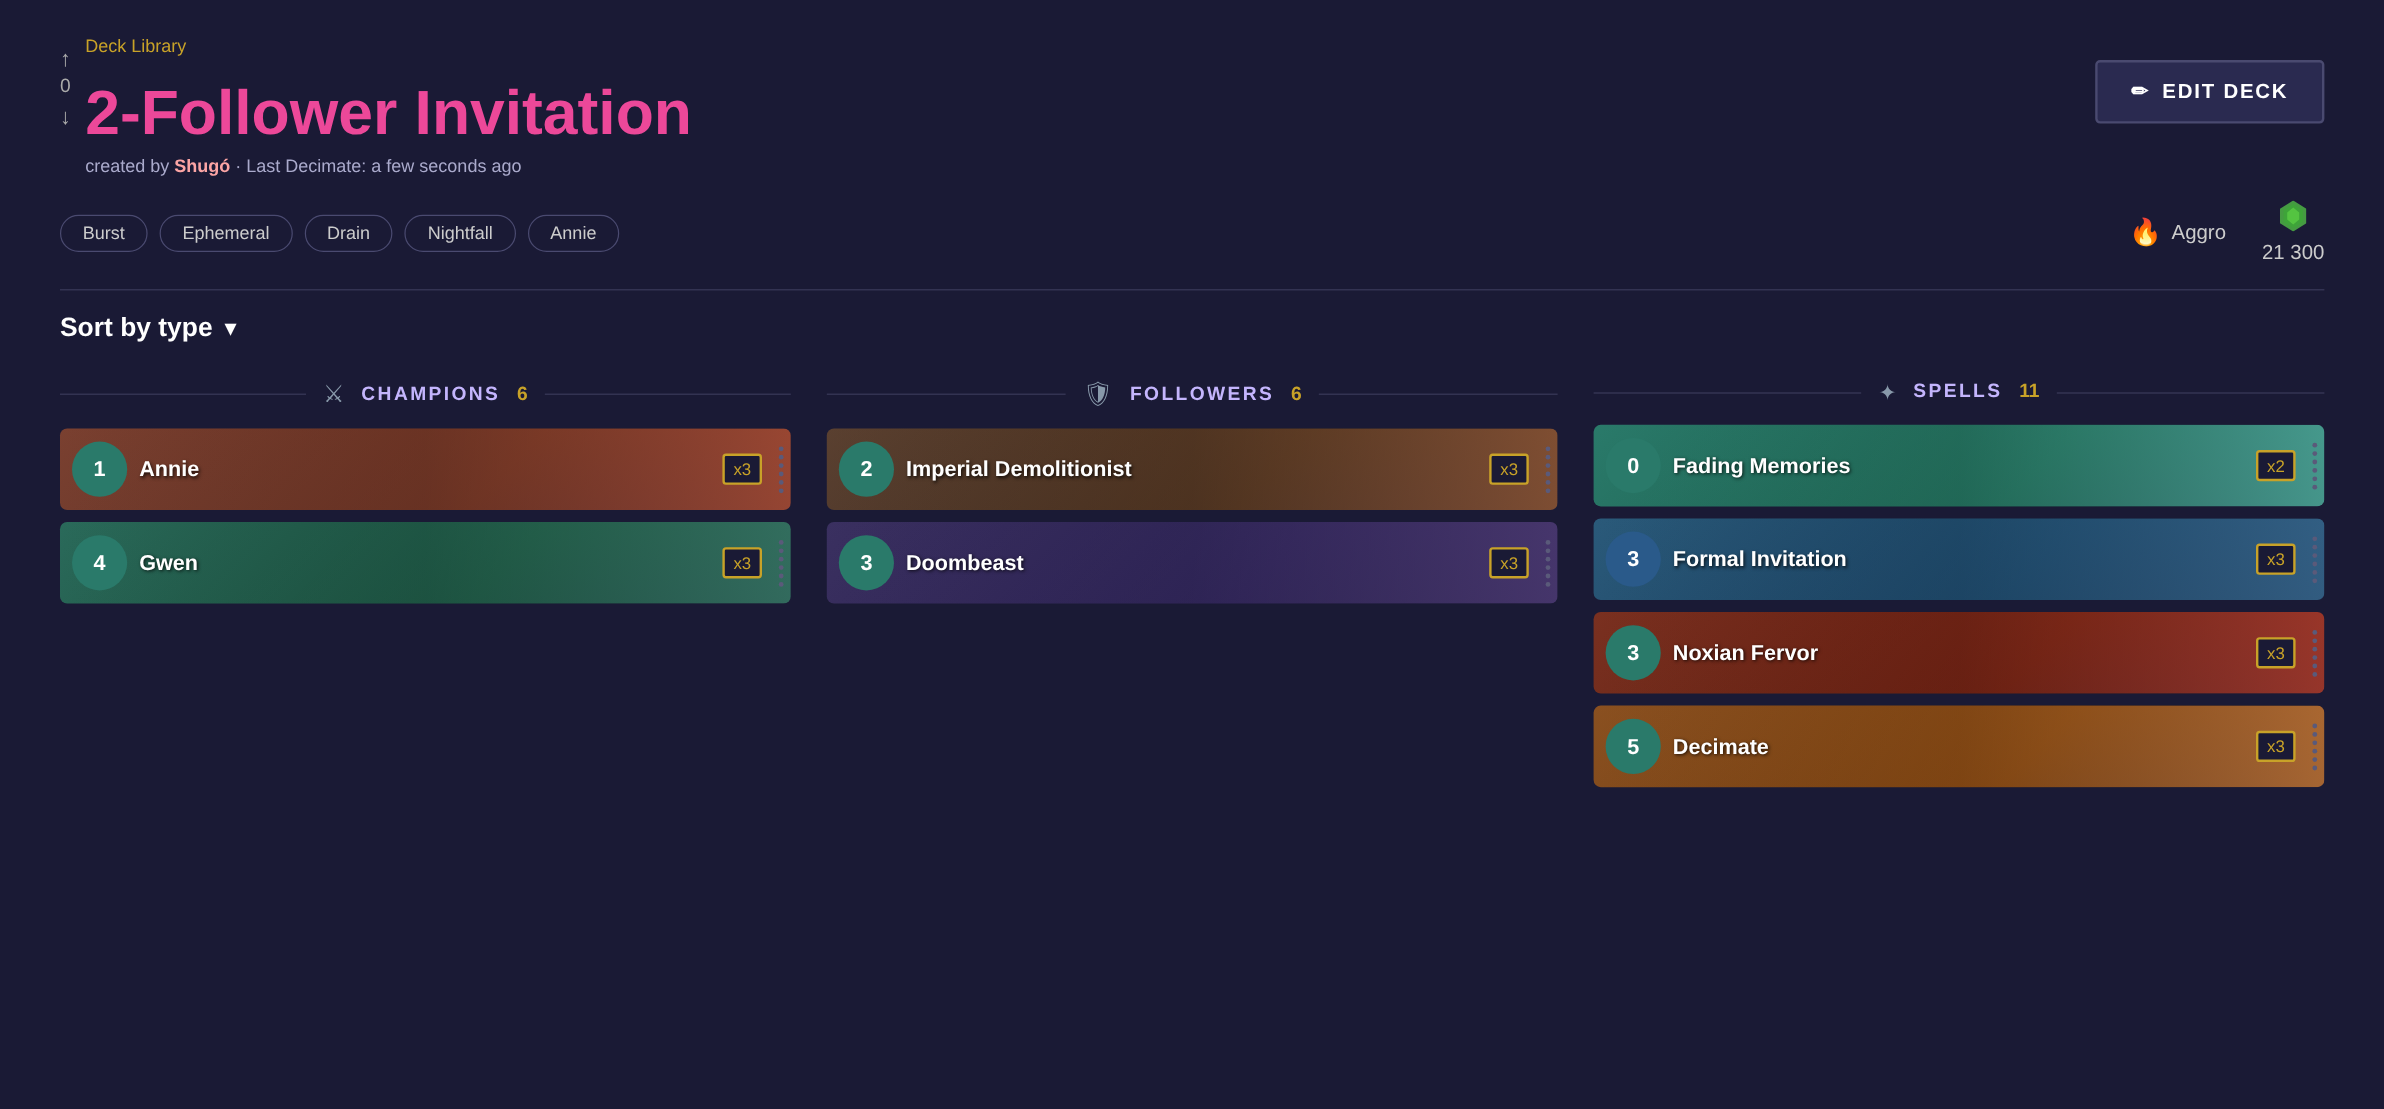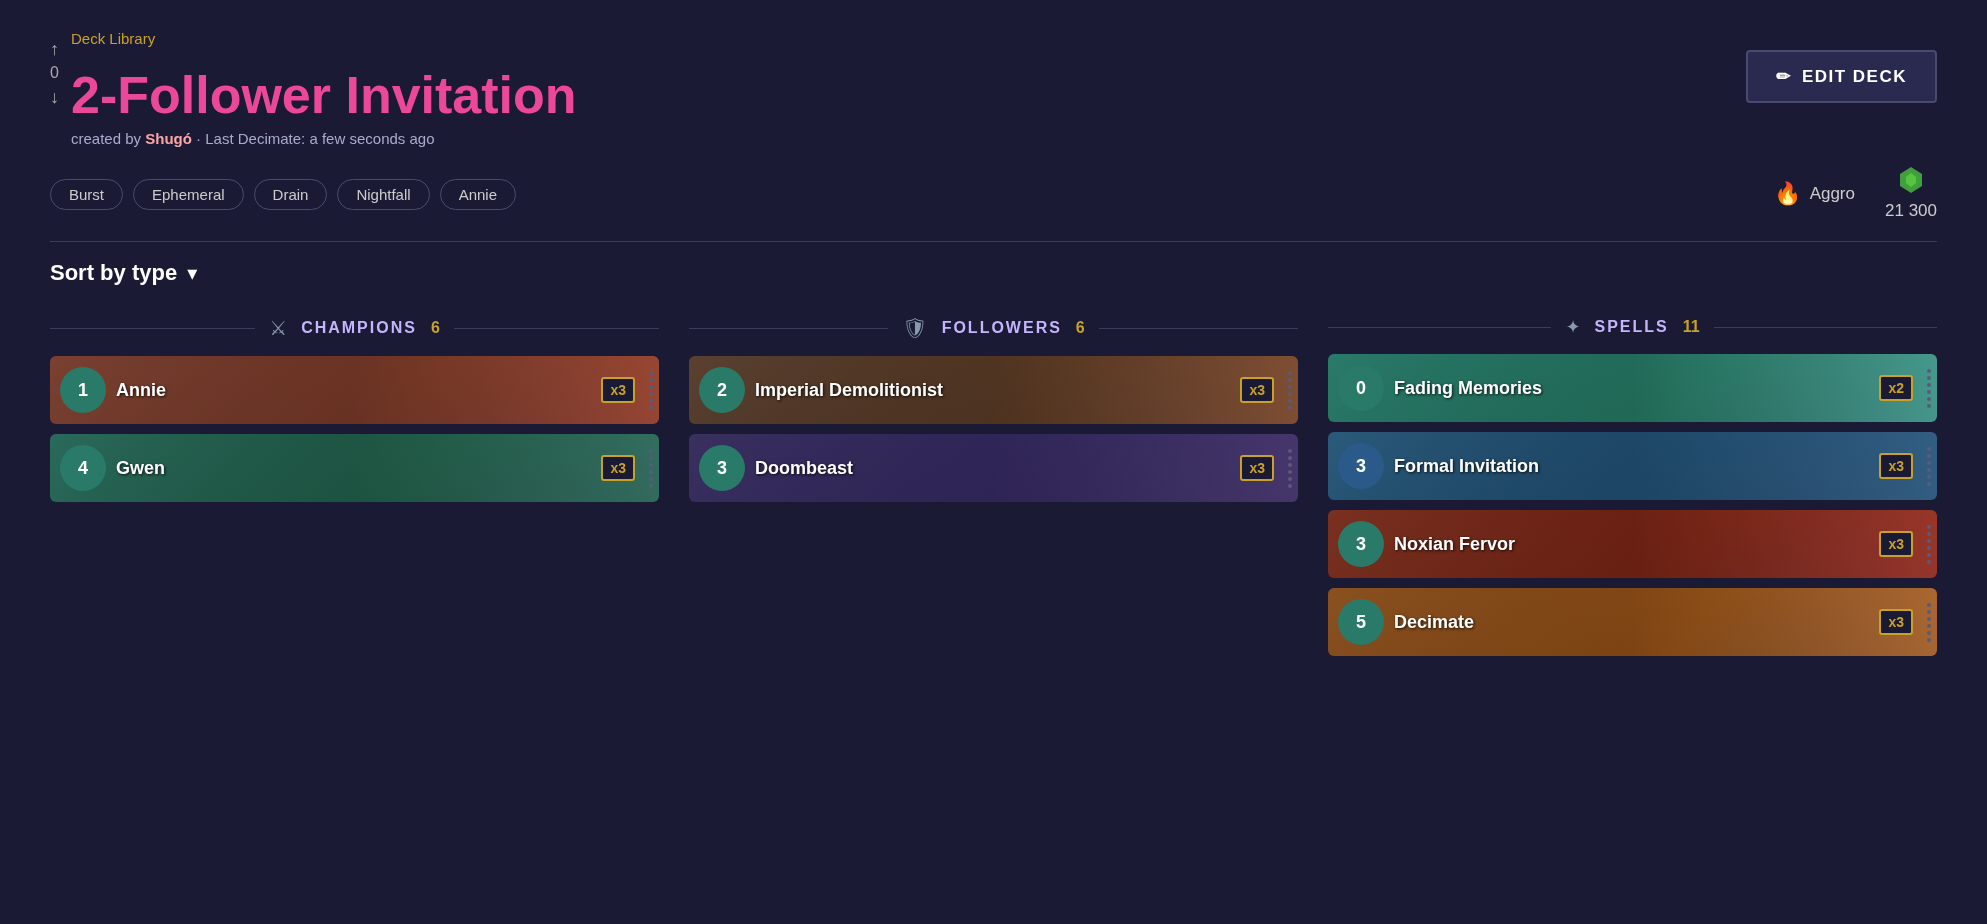--- a/index.html
+++ b/index.html
@@ -272,21 +272,21 @@
       left: 0;
       width: 100%;
       height: 100%;
       z-index: 1;
     }
 
     .card-count {
       background: #1a1a35;
       border: 2px solid #c8a228;
       color: #c8a228;
-      font-weight: 700;
+      font-weight: 400;
       font-size: 14px;
       padding: 3px 7px;
       border-radius: 3px;
       z-index: 2;
       position: relative;
       margin-right: 8px;
       flex-shrink: 0;
     }
 
     .drag-handle {

